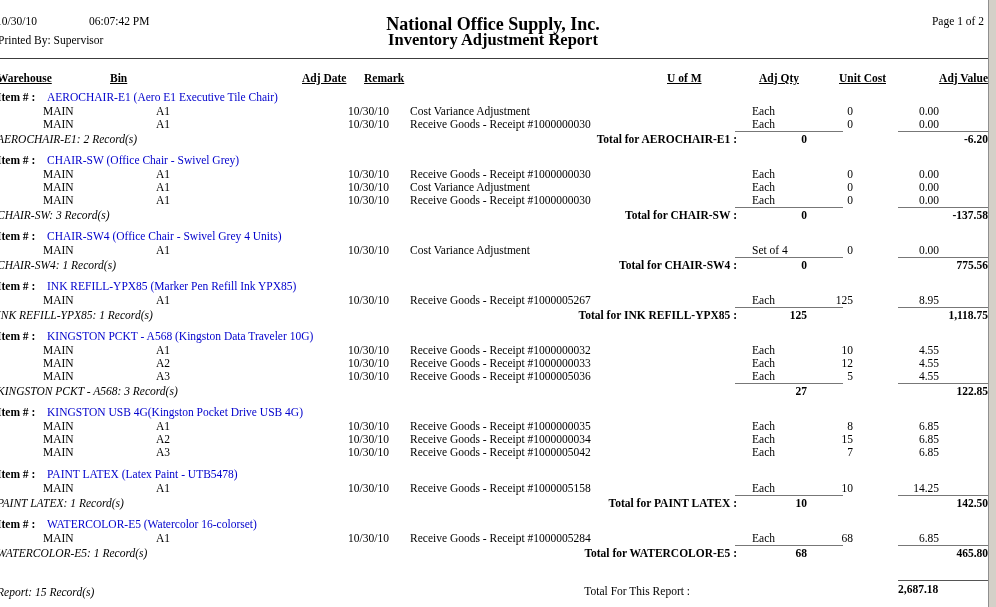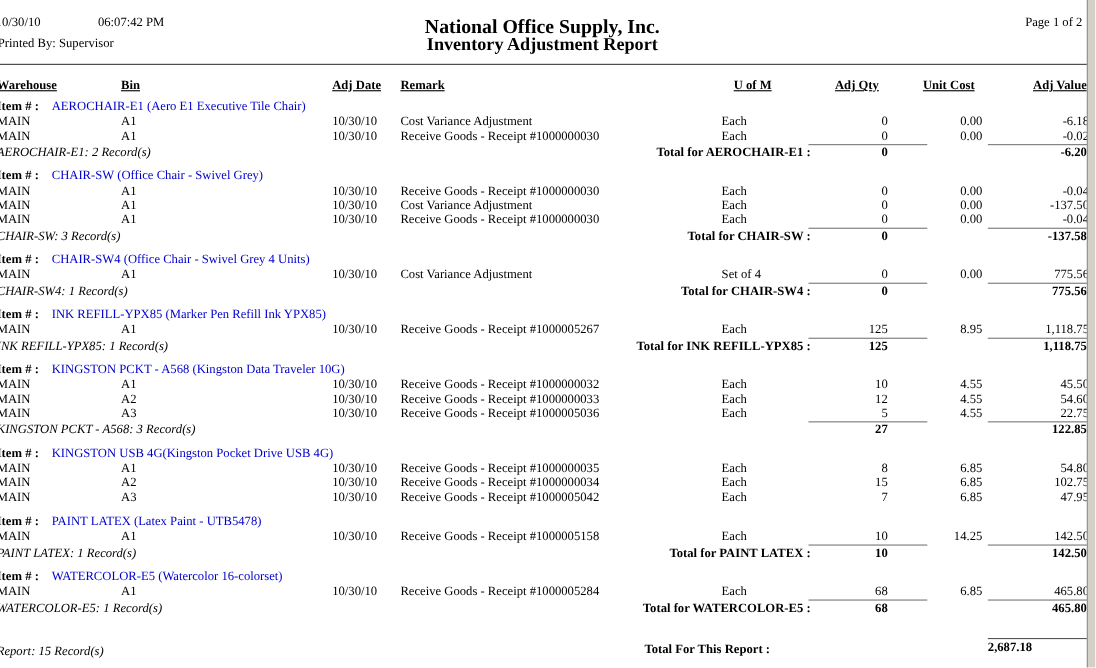--- a/index.html
+++ b/index.html
@@ -24,43 +24,43 @@
   .ch-remark{left:364px;text-align:right;}
   .ch-uom{left:667px;}
   .ch-qty{left:735px;width:64px;text-align:right;}
   .ch-cost{left:830px;width:56px;text-align:right;}
   .ch-val{left:910px;width:78px;text-align:right;}
   
   .body{position:absolute;left:0;right:0;top:90px;}
   .group{margin-top:8px;}
   .group:first-child{margin-top:0;}
   .item-row{position:relative;height:15px;}
-  .data-row{position:relative;height:13px;}
+  .data-row{position:relative;height:13px;margin-left:46px;}
   .total-row{position:relative;height:14px;}
   .item-row span,.data-row span,.total-row span{position:absolute;white-space:nowrap;}
   .lbl-item{left:-3px;top:1px;font-weight:bold;}
   .item-link{left:47px;top:1px;color:#0000CC;}
   .c-wh{left:-3px;}
   .c-bin{left:110px;}
   .c-date{left:302px;}
   .c-remark{left:364px;}
-  .c-uom{left:656px;}
+  .c-uom{left:706px;}
   .c-qty{left:735px;width:72px;text-align:right;}
   .c-cost{left:830px;width:63px;text-align:right;}
   .c-val{left:898px;width:92px;text-align:right;padding-right:2px;}
   .c-gfooter{left:-3px;top:2px;font-style:italic;}
   .t-label{left:400px;width:337px;text-align:right;font-weight:bold;top:2px;}
   .t-qty{left:735px;width:108px;text-align:right;font-weight:bold;border-top:1px solid #777;
          padding:1px 36px 0 0;box-sizing:border-box;top:0;}
   .t-val{left:898px;width:92px;text-align:right;font-weight:bold;border-top:1px solid #777;
          padding:1px 2px 0 0;box-sizing:border-box;top:0;}
   
   .report-footer{position:absolute;left:0;right:0;top:576px;height:30px;}
   .rf-records{position:absolute;left:-3px;top:10px;font-style:italic;}
-  .rf-label{position:absolute;left:388px;width:312px;top:9px;text-align:right;font-weight:bold;}
+  .rf-label{position:absolute;left:378px;width:312px;top:9px;text-align:right;font-weight:normal;}
   .rf-value{position:absolute;left:898px;width:92px;top:4px;text-align:left;font-weight:bold;
             border-top:1px solid #555;border-bottom:3px double #000;
             padding:2px 2px 13px 0;box-sizing:border-box;}
   
   .scrollstrip{position:absolute;top:0;right:0;width:7px;height:607px;
                background:#d4d0c8;border-left:1px solid #8f8f8f;z-index:5;}
 </style>
 </head>
 <body>
 

